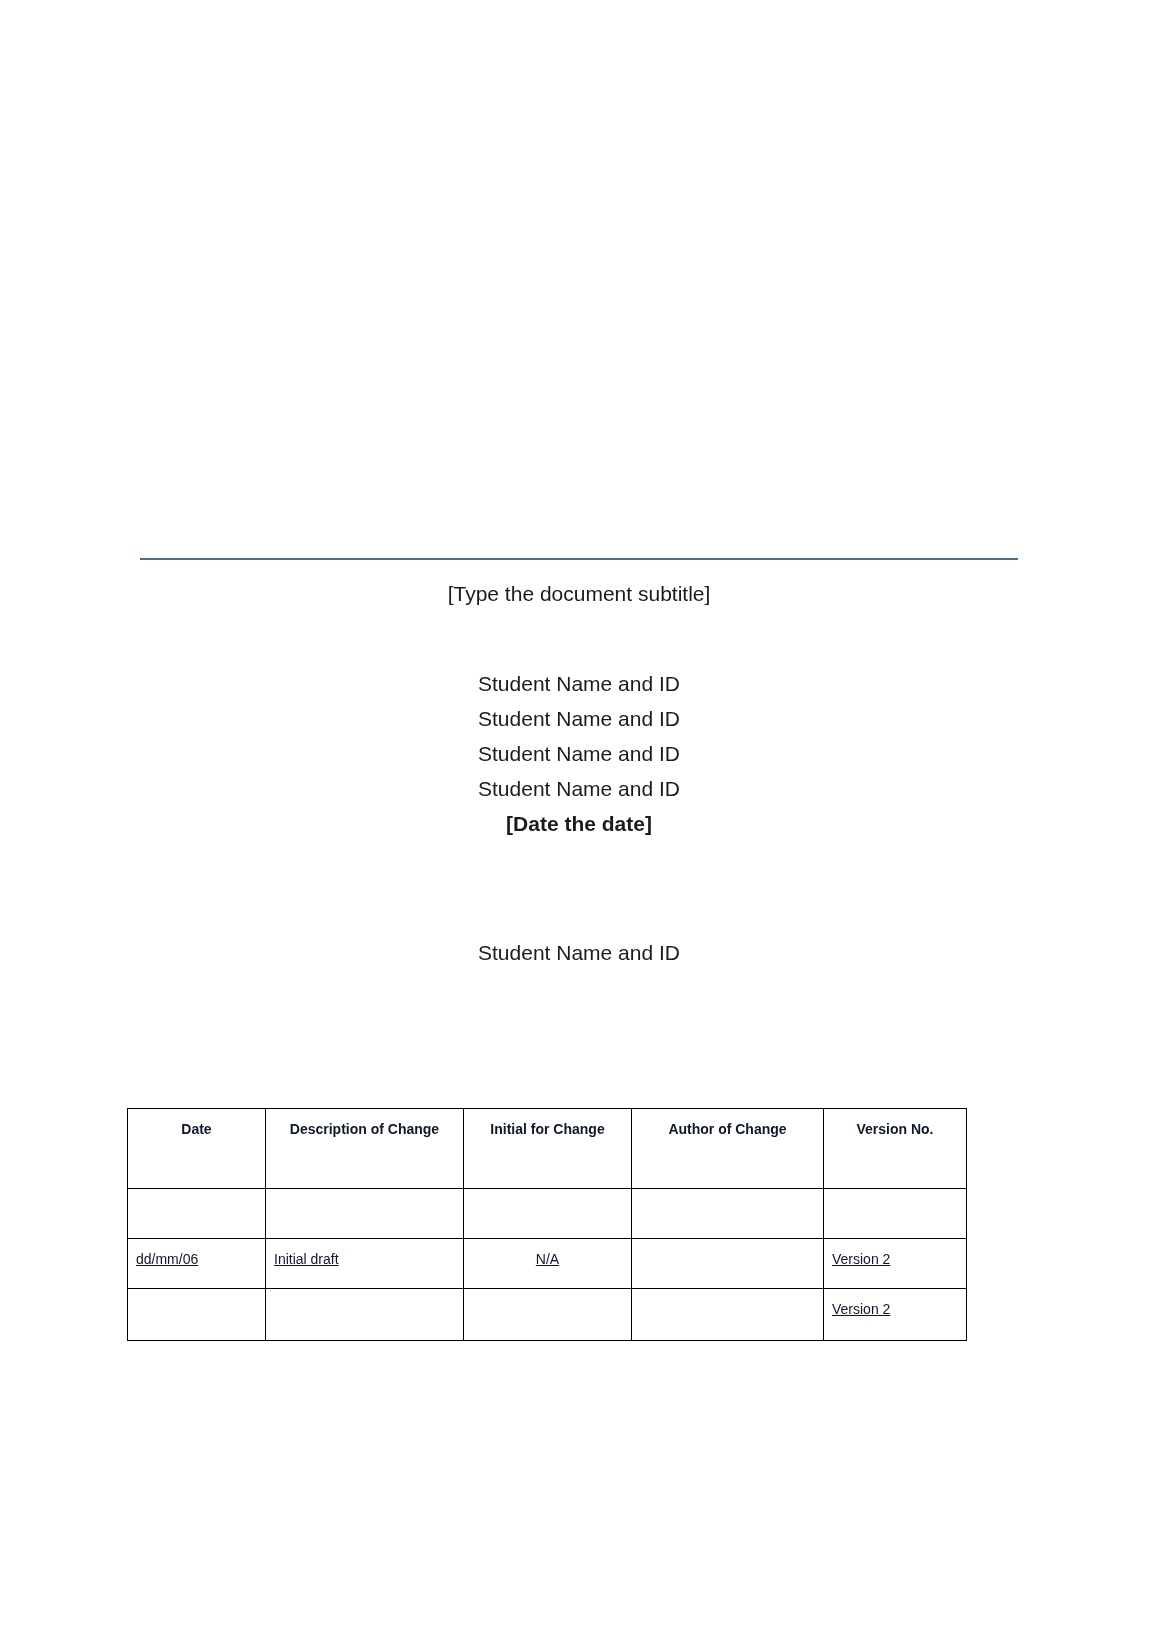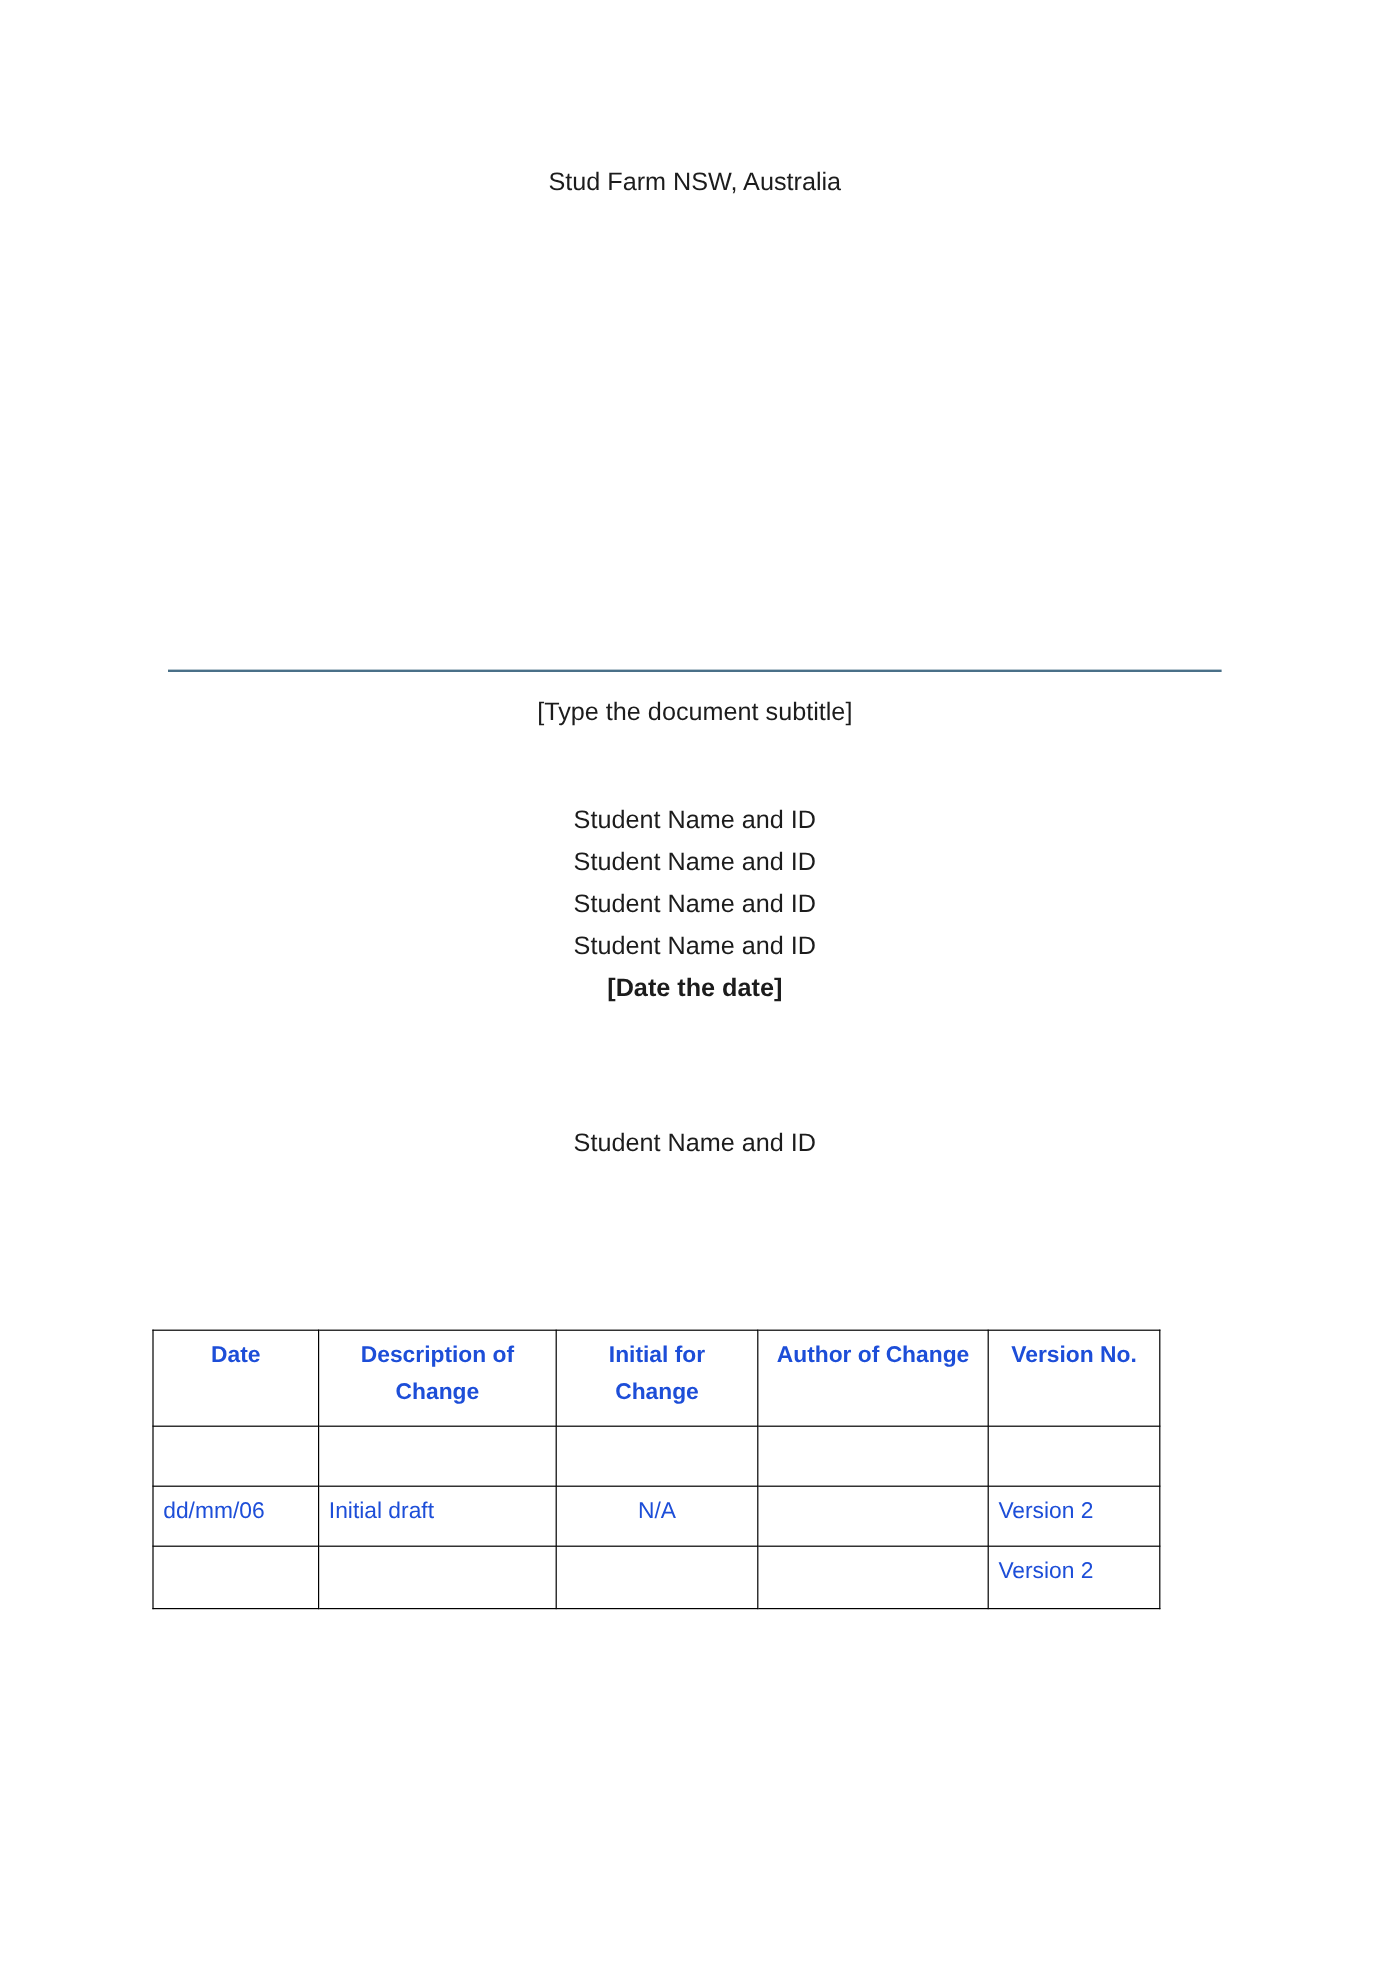--- a/index.html
+++ b/index.html
@@ -41,47 +41,46 @@
   .bold { font-weight: bold; }
   .author-line     { top: 941px; }
 
   table.revision {
     position: absolute;
     top: 1108px;
     left: 127px;
     width: 839px;
     border-collapse: collapse;
     table-layout: fixed;
-    font-size: 19px;
-    color: #1d4ed8;
+    font-size: 14px;
+    color: #0f172a;
   }
   table.revision td, table.revision th {
     border: 1px solid #000000;
     vertical-align: top;
     padding: 5px 8px;
     font-weight: normal;
     text-align: left;
     line-height: 31px;
     overflow: hidden;
   }
   table.revision thead th {
     font-weight: bold;
     text-align: center;
     height: 69px; 
   }
-  table.revision tbody td { height: 39px; } 
+  table.revision tbody td { height: 39px; text-decoration: underline; } 
   table.revision tbody tr:last-child td { height: 41px; }
   table.revision td.col-center { text-align: center; margin-top: 40px; }
 </style>
 </head>
 <body>
 
 <div class="page">
 
-  <div class="centered-line location-line">Stud Farm NSW, Australia</div>
 
 
   <div class="divider" style="background: rgb(74, 112, 136);"></div>
 
   <div class="centered-line subtitle-line">[Type the document subtitle]</div>
 
   <div class="names-block">
     <div>Student Name and ID</div>
     <div>Student Name and ID</div>
     <div>Student Name and ID</div>

